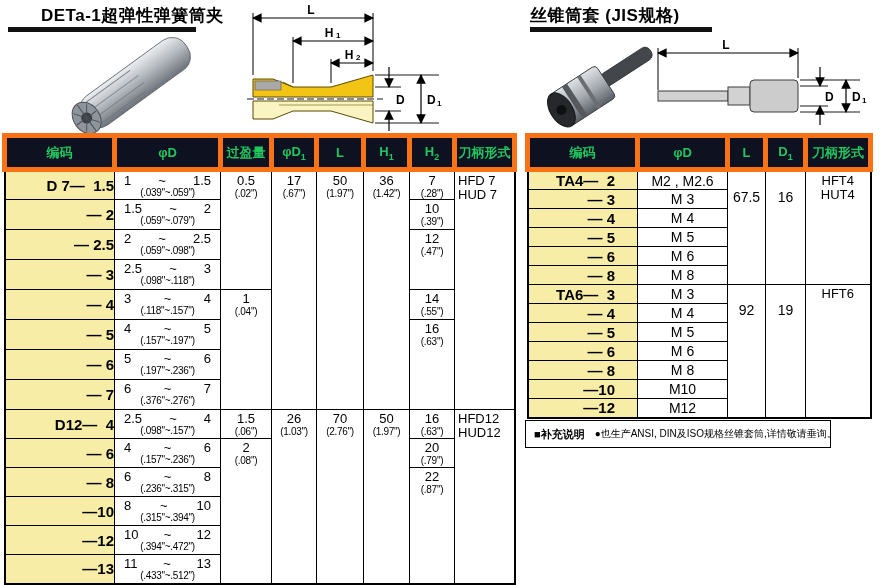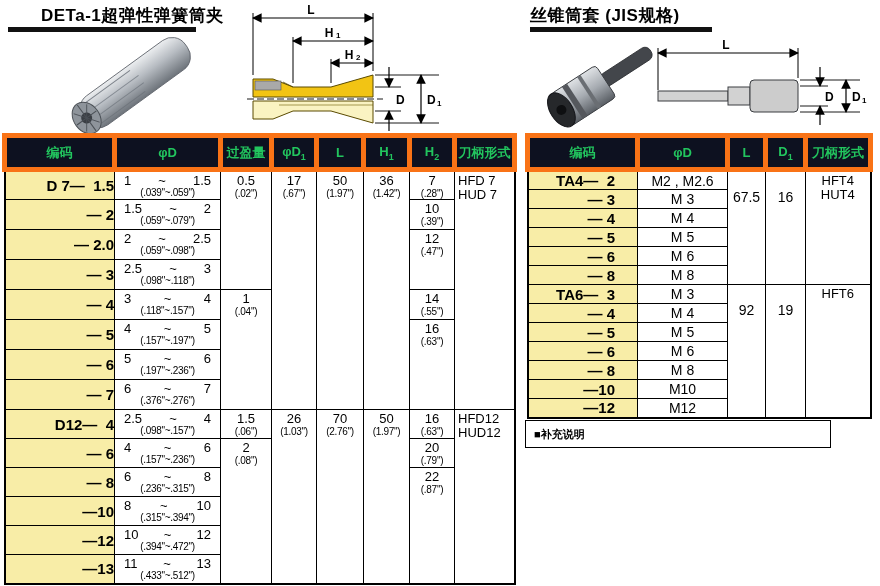--- a/index.html
+++ b/index.html
@@ -214,21 +214,21 @@
               <span>2</span>
             </div>
         <div class="in">(.059"~.079")</div>
           </td>
       <td>
             <div class="mm">10</div>
             <div class="in">(.39")</div>
           </td>
     </tr>
     <tr class="dr">
-      <td class="code">— 2.0</td>
+      <td class="code">— 2.5</td>
       <td>
         <div class="range">
               <span>2</span>
               <span>~</span>
               <span>2.5</span>
             </div>
         <div class="in">(.059"~.098")</div>
           </td>
       <td rowspan="2">
             <div class="mm">12</div>
@@ -476,15 +476,16 @@
     </tr>
     <tr class="dr">
       <td class="code">—12</td>
       <td class="val">M12</td>
     </tr>
   </tbody>
     </table>
 
   <div class="note" style="left:525px;top:420px;width:306px;height:28px;">
     <span class="nlabel">■补充说明</span>
+    <span class="ntext">●也生产ANSI, DIN及ISO规格丝锥套筒,详情敬请垂询。</span>
   </div>
 
 </div>
 
 </body></html>

